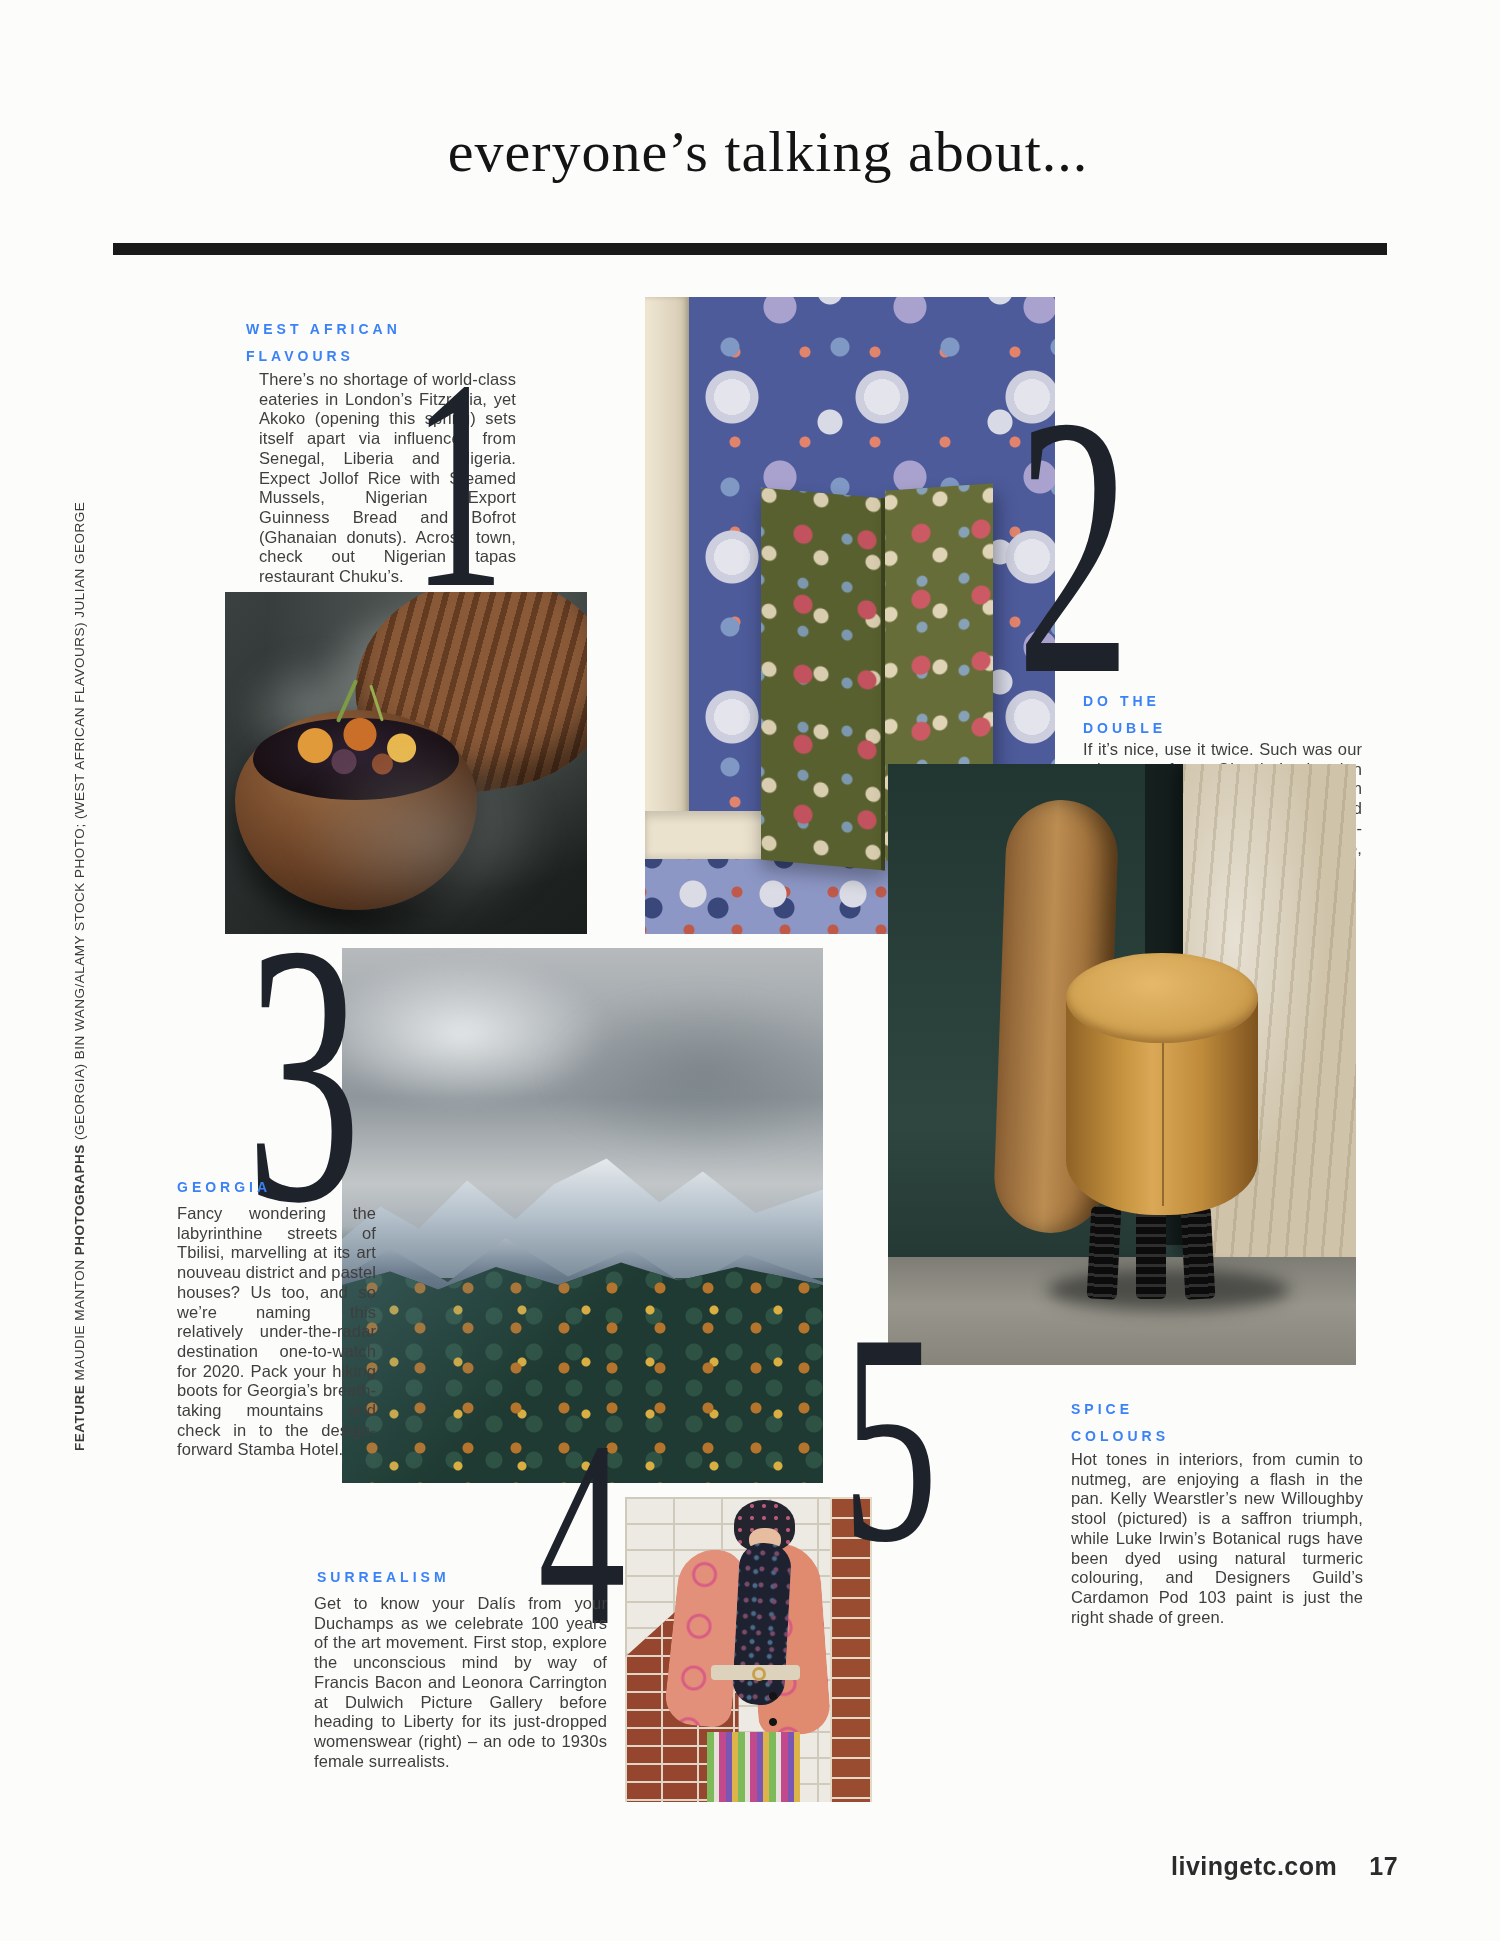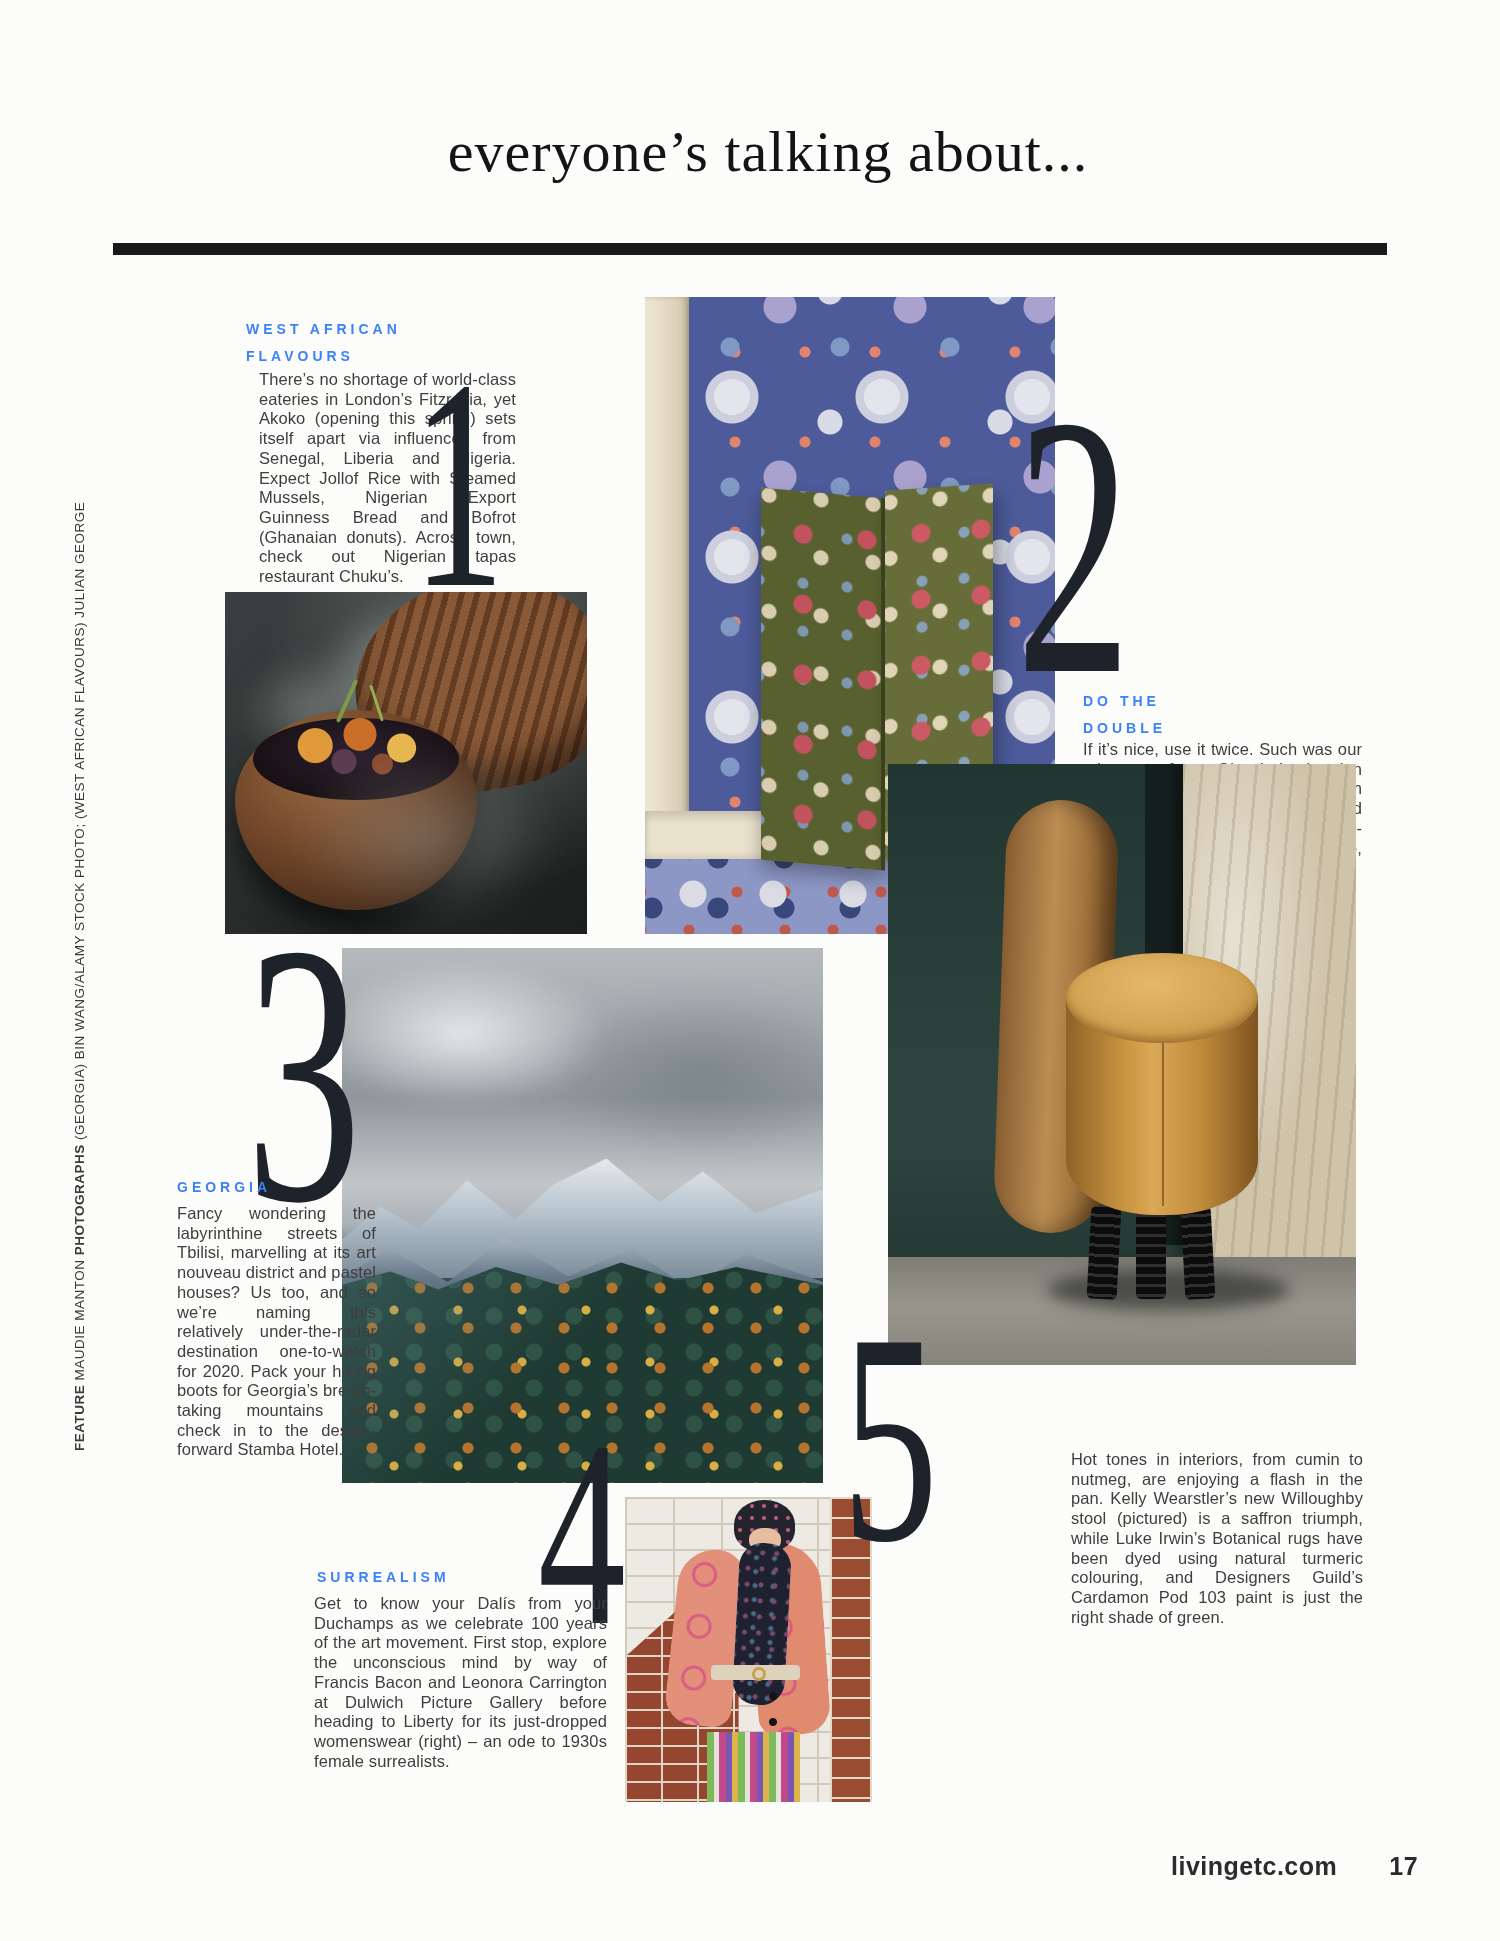--- a/index.html
+++ b/index.html
@@ -31,21 +31,21 @@
   .s1b{left:246px;top:370px;width:257px;margin-left:13px;}
   .s2h{left:1083px;top:688px;width:290px;}
   .s2b{left:1083px;top:740px;width:279px;}
   .s3h{left:177px;top:1174px;width:220px;}
   .s3b{left:177px;top:1204px;width:199px;}
   .s4h{left:317px;top:1564px;width:300px;}
   .s4b{left:314px;top:1594px;width:293px;}
   .s5h{left:1071px;top:1396px;width:290px;}
   .s5b{left:1071px;top:1450px;width:292px;}
 
-  .footer{left:1171px;top:1852px;display:flex;gap:52px;font-weight:700;font-size:25px;color:#2b2b2b;letter-spacing:.5px;justify-content:center;}
+  .footer{left:1171px;top:1852px;display:flex;gap:32px;font-weight:700;font-size:25px;color:#2b2b2b;letter-spacing:.5px;justify-content:center;}
 
   
   .photo{position:absolute;overflow:hidden;}
   .photo *{position:absolute;}
 
   
   .p-food{left:225px;top:592px;width:362px;height:342px;
     background:radial-gradient(ellipse at 72% 18%,rgba(165,175,170,.45),transparent 60%),
                linear-gradient(135deg,#3a4140,#242928 55%,#1a1e1d);}
   .pf-lid{right:-24px;top:-14px;width:256px;height:212px;border-radius:50% 50% 45% 45%;
@@ -285,20 +285,24 @@
     <div class="ps-shadow"></div>
     <div class="ps-leg ps-leg1"></div>
     <div class="ps-leg ps-leg2"></div>
     <div class="ps-leg ps-leg3"></div>
     <div class="ps-body">
       <div class="ps-seam"></div>
     </div>
     <div class="ps-top"></div>
   </div>
   <div class="abs numeral n5">5</div>
+  <div class="abs s5h">
+    <div class="h">SPICE</div>
+    <div class="h">COLOURS</div>
+  </div>
   <p class="abs body s5b">Hot tones in interiors, from cumin to nutmeg, are enjoying a flash in the pan. Kelly Wearstler’s new Willoughby stool (pictured) is a saffron triumph, while Luke Irwin’s Botanical rugs have been dyed using natural turmeric colouring, and Designers Guild’s Cardamon Pod 103 paint is just the right shade of green.</p>
 
   <div class="abs footer">
     <span>livingetc.com</span>
     <span>17</span>
   </div>
 
 </div>
 
 </body></html>

